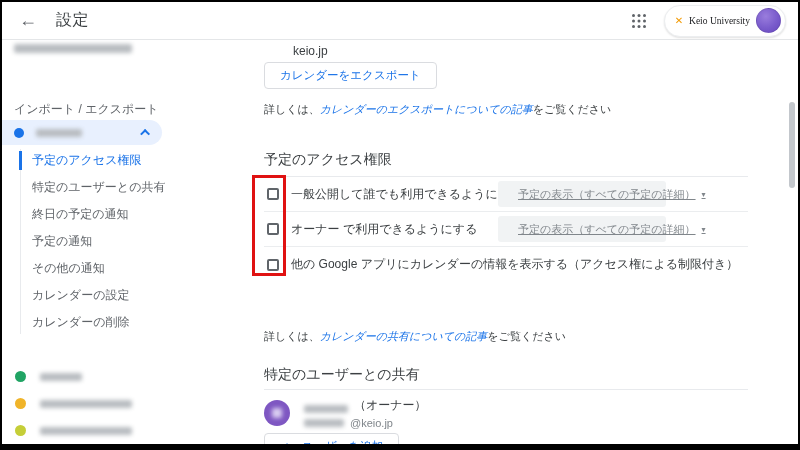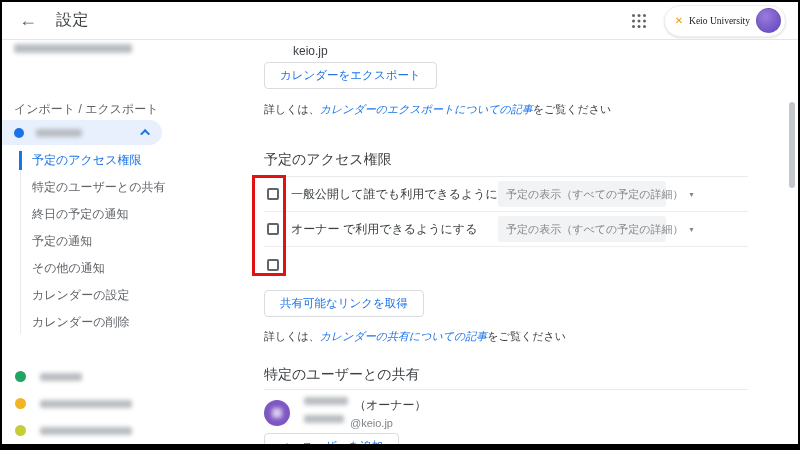--- a/index.html
+++ b/index.html
@@ -62,33 +62,33 @@
   .divider { position:absolute; left:0; width:100%; height:1px; background:#e8eaed; }
   .m-div1 { top:135px; }
   .rows { position:absolute; left:0; top:136px; width:100%; }
   .perm-row { position:relative; height:35px; display:flex; align-items:center; }
   .perm-row.sep { border-bottom:1px solid #ebedef; }
   .checkbox { width:12px; height:12px; border:2px solid #60656a; border-radius:2px; background:#fff; flex:none;
               margin-left:3px; cursor:pointer; }
   .perm-label { margin-left:12px; font-size:12px; color:#3c4043; white-space:nowrap; }
   .dropdown { position:absolute; left:234px; top:50%; transform:translateY(-50%); width:168px; height:26px;
               background:#f1f3f4; border-radius:3px; color:#80868b; font-size:11px; display:flex; align-items:center;
-              padding:0 8px; cursor:pointer; white-space:nowrap; }
+              padding:0 20px; cursor:pointer; white-space:nowrap;text-decoration:underline; }
   .dd-caret { margin-left:auto; font-size:8px; color:#80868b; padding-left:6px; }
   .m-share-btn { position:absolute; left:0; top:249px; }
   .m-share-info { top:288px; }
   .m-sharing-heading { top:325px; }
   .m-div2 { top:348px; }
   .owner-row { position:absolute; left:0; top:356px; display:flex; }
   .avatar-owner { width:26px; height:26px; border-radius:50%; background:#7e57c2; flex:none; margin-top:3px;
                   display:flex; align-items:center; justify-content:center; }
   .avatar-owner .blur-bar { width:10px; height:10px; background:#d9cdf0; border-radius:2px; }
   .owner-text { margin-left:14px; line-height:16px; }
-  .owner-line1 { display:flex; align-items:flex-start; gap:6px; font-size:12px; color:#3c4043; }
-  .owner-line2 { display:flex; align-items:flex-start; gap:6px; font-size:11px; color:#80868b; margin-top:2px; }
+  .owner-line1 { display:flex; align-items:flex-end; gap:6px; font-size:12px; color:#3c4043; }
+  .owner-line2 { display:flex; align-items:center; gap:6px; font-size:11px; color:#80868b; margin-top:2px; }
   .m-adduser-btn { position:absolute; left:0; top:392px; color:#1a73e8; }
   .plus { font-size:14px; margin-right:8px; }
 
   
   .annotation-box { position:absolute; left:250px; top:173px; width:34px; height:101px;
                     border:3px solid #e01212; z-index:8; pointer-events:none; }
   .scroll-thumb { position:absolute; left:787px; top:100px; width:6px; height:86px; background:#c3c7cc;
                   border-radius:3px; z-index:6; cursor:pointer; }
 </style>
 </head>
@@ -184,24 +184,24 @@
         <div class="perm-row sep">
           <div class="checkbox"></div>
           <div class="perm-label">オーナー で利用できるようにする</div>
           <div class="dropdown">
             <span>予定の表示（すべての予定の詳細）</span>
             <span class="dd-caret">▾</span>
           </div>
         </div>
         <div class="perm-row">
           <div class="checkbox"></div>
-        </div>
-      </div>
-
-      <button class="btn m-share-btn">共有可能なリンクを取得</button>
+          <div class="perm-label">他の Google アプリにカレンダーの情報を表示する（アクセス権による制限付き）</div>
+        </div>
+      </div>
+
       <div class="info-line m-share-info">
         <span>詳しくは、</span><a>カレンダーの共有についての記事</a><span>をご覧ください</span>
       </div>
 
       <div class="sec-heading m-sharing-heading">特定のユーザーとの共有</div>
       <div class="divider m-div2"></div>
 
       <div class="owner-row">
         <div class="avatar-owner">
           <span class="blur-bar"></span>

